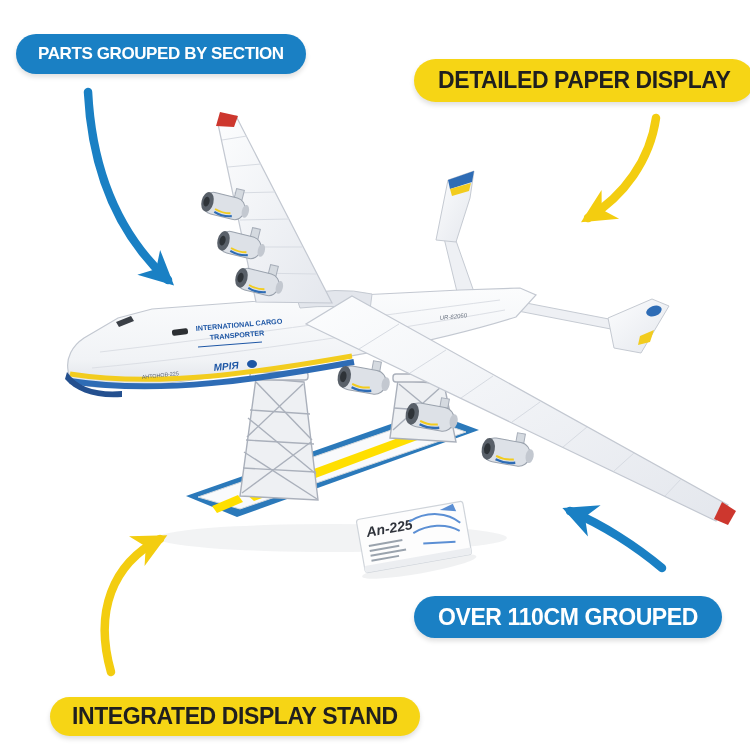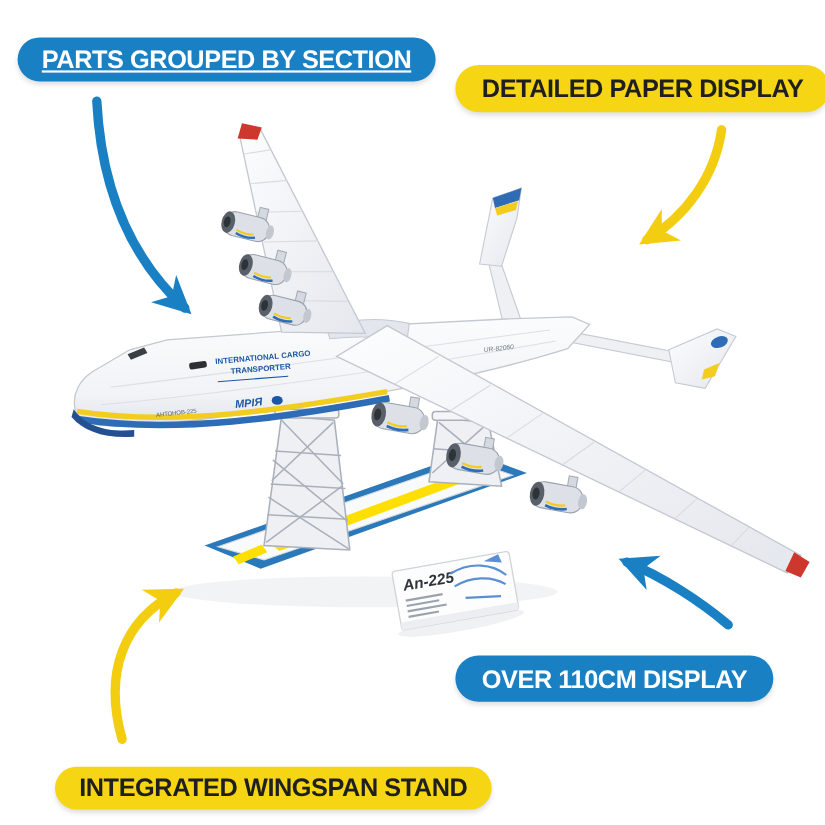--- a/index.html
+++ b/index.html
@@ -4,21 +4,21 @@
 <style>
   html,body{margin:0;padding:0;background:#ffffff;}
   #stage{position:relative;width:750px;height:750px;background:#ffffff;overflow:hidden;
          font-family:"Liberation Sans",sans-serif;}
   #scene{position:absolute;left:0;top:0;}
   .pill{position:absolute;display:inline-flex;align-items:center;justify-content:center;
         border-radius:26px;font-weight:700;letter-spacing:-0.4px;white-space:nowrap;
         box-shadow:0 3px 5px rgba(0,0,0,.13);}
   .pill-blue{background:#1a80c4;color:#ffffff;}
   .pill-yellow{background:#f6d515;color:#1f1f1f;}
-  #pill-parts{left:16px;top:34px;height:40px;font-size:23px;padding:0 22px;text-decoration:underline;}
+  #pill-parts{left:16px;top:34px;height:40px;font-size:17px;padding:0 22px;}
   #pill-manual{left:414px;top:59px;height:43px;font-size:23px;padding:0 24px;}
   #pill-wingspan{left:414px;top:596px;height:42px;font-size:23px;padding:0 24px;}
   #pill-stand{left:50px;top:697px;height:39px;font-size:23px;padding:0 22px;}
   .svgtext{font-family:"Liberation Sans",sans-serif;}
 </style>
 </head>
 <body>
 
 <div id="stage">
 
@@ -212,18 +212,18 @@
   <path d="M111,672 C94,612 112,564 160,539" fill="none" stroke-width="8.5" stroke-linecap="round" marker-end="url(#head-yellow)" stroke="#f3cd10"></path>
 </svg>
 
   <div class="pill pill-blue" id="pill-parts">
     <span>PARTS GROUPED BY SECTION</span>
   </div>
   <div class="pill pill-yellow" id="pill-manual">
     <span>DETAILED PAPER DISPLAY</span>
   </div>
   <div class="pill pill-blue" id="pill-wingspan">
-    <span>OVER 110CM DISPLAY</span>
+    <span>OVER 110CM GROUPED</span>
   </div>
   <div class="pill pill-yellow" id="pill-stand">
-    <span>INTEGRATED WINGSPAN STAND</span>
+    <span>INTEGRATED DISPLAY STAND</span>
   </div>
 </div>
 
 </body></html>

